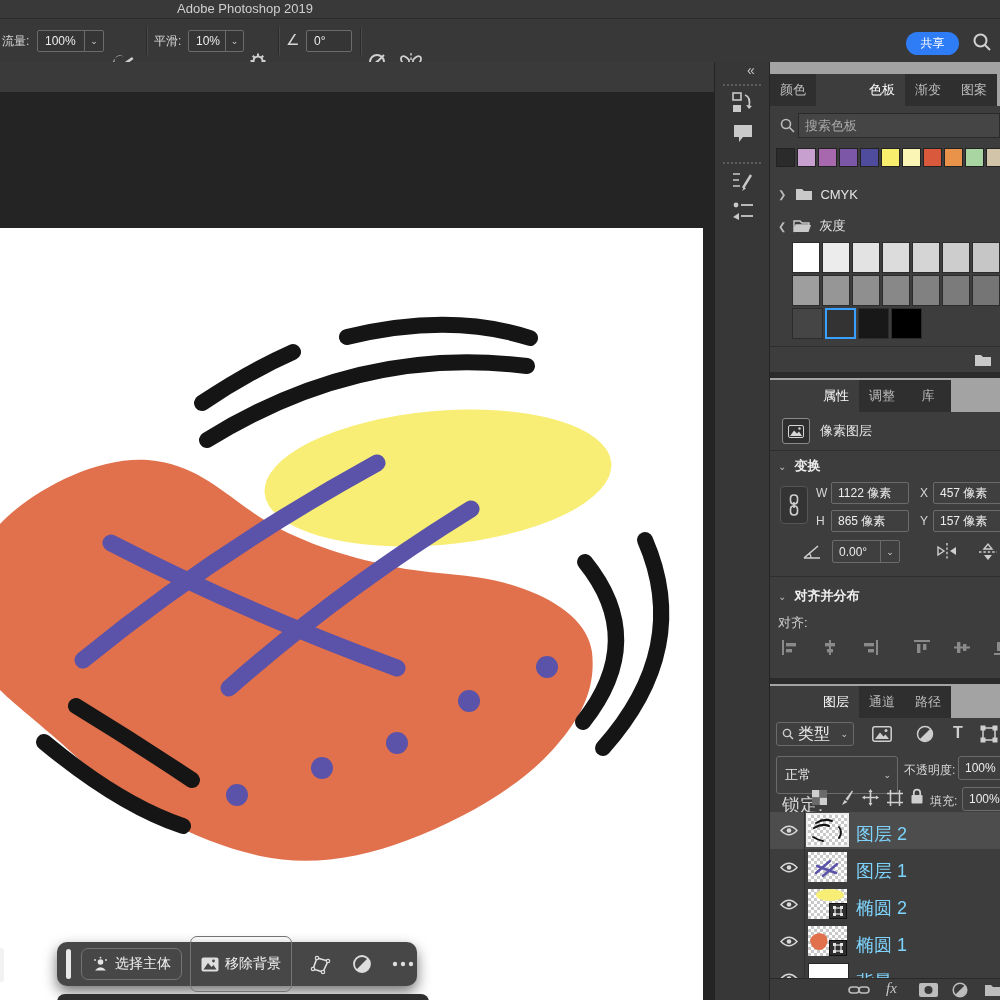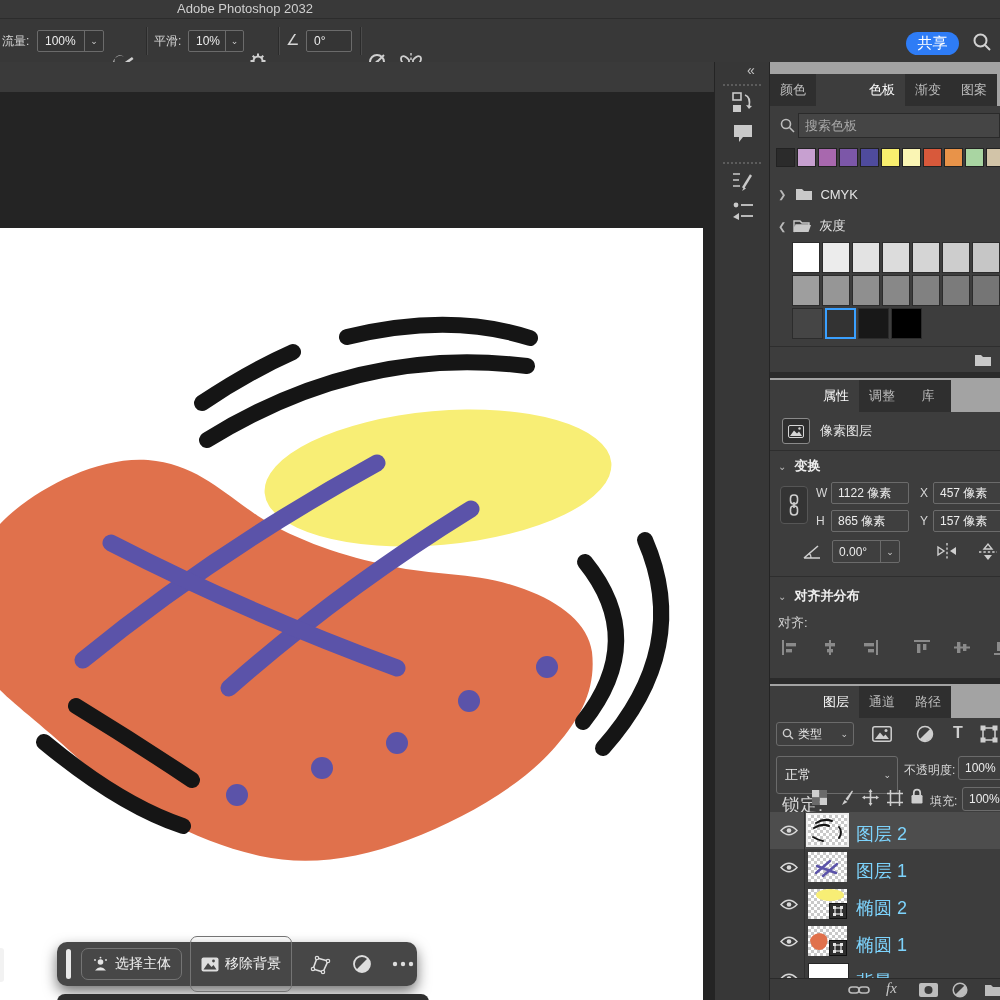--- a/index.html
+++ b/index.html
@@ -30,21 +30,21 @@
   .lname{font-size:18px;color:#7dd3fc;}
   .icon{display:inline-block;}
   svg{display:block;}
 </style>
 </head>
 <body>
 
 <div id="app">
 
   <div class="abs" style="left:0;top:0;width:1000px;height:18px;background:#393939;border-bottom:1px solid #2c2c2c;">
-    <div class="abs" style="left:120px;top:1px;width:250px;text-align:center;font-size:13px;color:#cfcfcf;">Adobe Photoshop 2032</div>
+    <div class="abs" style="left:120px;top:1px;width:250px;text-align:center;font-size:13px;color:#cfcfcf;">Adobe Photoshop 2019</div>
   </div>
 
   <div class="abs" style="left:0;top:19px;width:1000px;height:43px;background:#383838;">
     <div class="abs lbl" style="left:2px;top:14px;">流量:</div>
     <div class="abs field" style="left:37px;top:11px;width:67px;height:22px;">
       <span style="padding-left:7px;flex:1;">100%</span>
       <span class="combo-arrow" style="width:18px;">⌄</span>
     </div>
     <span class="icon abs" style="left:110px;top:33px;">
       <svg width="26" height="20" viewBox="0 0 26 20">
@@ -83,21 +83,21 @@
         </svg>
     </span>
     <span class="icon abs" style="left:398px;top:31px;">
       <svg width="26" height="24" viewBox="0 0 26 24">
         <path d="M13 3 V21" stroke="#cfcfcf" stroke-width="1.4" stroke-dasharray="2.5 2"></path>
         <path d="M11 10 C5 3, 1 7, 4 12 C1 16, 6 20, 11 14 Z" fill="none" stroke="#cfcfcf" stroke-width="1.8"></path>
         <path d="M15 10 C21 3, 25 7, 22 12 C25 16, 20 20, 15 14 Z" fill="none" stroke="#cfcfcf" stroke-width="1.8"></path>
       </svg>
     </span>
     <div class="abs" style="left:906px;top:13px;width:53px;height:23px;border-radius:12px;background:#2e7cf6;display:flex;align-items:center;justify-content:center;">
-      <span style="color:#fff;font-size:15px;">共享</span>
+      <span style="color:#fff;font-size:12px;">共享</span>
     </div>
     <span class="icon abs" style="left:972px;top:13px;">
       <svg width="20" height="20" viewBox="0 0 20 20">
           <circle cx="8.5" cy="8.5" r="6" fill="none" stroke="#d2d2d2" stroke-width="2"></circle>
           <path d="M13 13 L18 18" stroke="#d2d2d2" stroke-width="2"></path>
         </svg>
     </span>
   </div>
 
   <div class="abs" style="left:0;top:62px;width:714px;height:30px;background:#3a3a3a;border-bottom:1px solid #242424;"></div>
@@ -461,21 +461,21 @@
       <div class="tab active">图层</div>
       <div class="tab">通道</div>
       <div class="tab">路径</div>
     </div>
 
     <div class="abs field" style="left:6px;top:660px;width:78px;height:24px;background:#3f3f3f;border-radius:3px;">
       <svg width="12" height="12" viewBox="0 0 12 12" style="margin-left:5px;">
           <circle cx="5" cy="5" r="3.6" fill="none" stroke="#cfcfcf" stroke-width="1.4"></circle>
           <path d="M7.8 7.8 L11 11" stroke="#cfcfcf" stroke-width="1.4"></path>
         </svg>
-      <span style="font-size:12px;margin-left:4px;flex:1;">类型</span>
+      <span style="font-size:16px;margin-left:4px;flex:1;">类型</span>
       <span style="font-size:9px;color:#cfcfcf;margin-right:5px;">⌄</span>
     </div>
     <span class="icon abs" style="left:102px;top:664px;">
       <svg width="20" height="16" viewBox="0 0 20 16">
           <rect x="0.8" y="0.8" width="18.4" height="14.4" rx="2" fill="none" stroke="#cfcfcf" stroke-width="1.5"></rect>
           <path d="M3 13 L8 6.5 L11.5 10.5 L13.5 8.5 L17 13 Z" fill="#cfcfcf"></path>
           <circle cx="14" cy="4.5" r="1.5" fill="#cfcfcf"></circle>
         </svg>
     </span>
     <span class="icon abs" style="left:146px;top:663px;">

